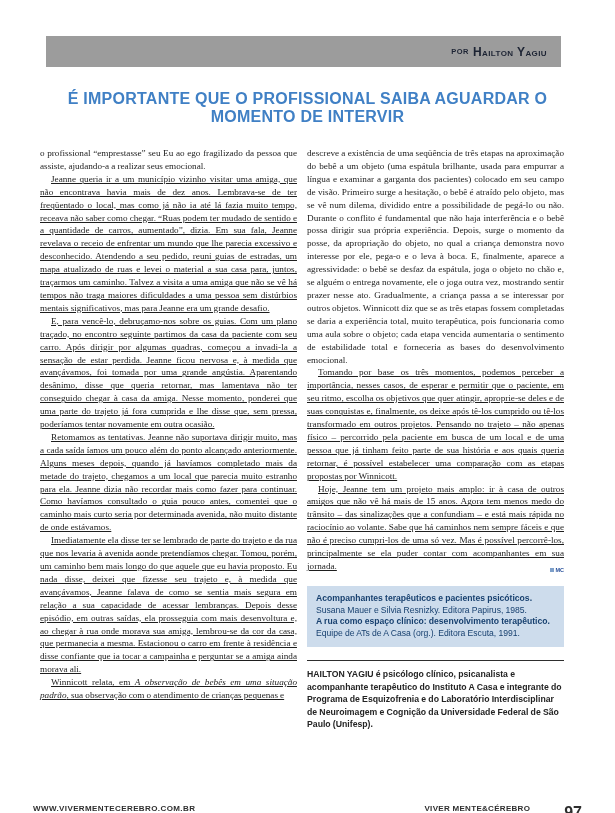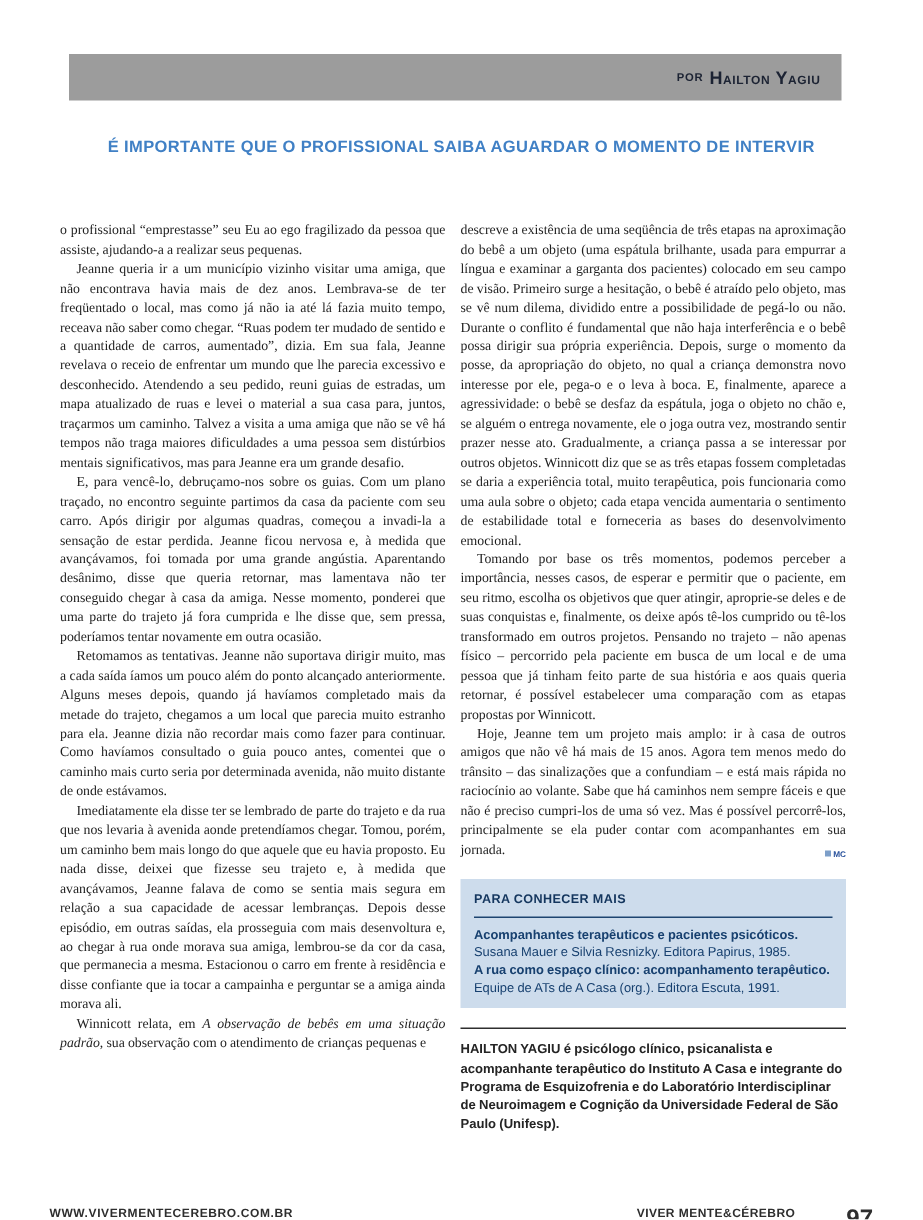--- a/index.html
+++ b/index.html
@@ -47,21 +47,21 @@
 
   
   .headline {
     position: absolute;
     left: 30px;
     top: 90px;
     width: 555px;
     margin: 0;
     text-align: center;
     font-family: "Liberation Sans", sans-serif;
-    font-size: 11px;
+    font-size: 16px;
     font-weight: bold;
     letter-spacing: 0.25px;
     line-height: 17.5px;
     color: #4080c5;
   }
 
   
   .columns {
     position: absolute;
     left: 40px;
@@ -73,21 +73,21 @@
   .col {
     flex: 1;
     min-width: 0;
     text-align: justify;
     font-size: 9.2px;
     line-height: 12.9px;
     color: #1e1e1e;
     word-spacing: -0.2px;
   }
   .col p { margin: 0; }
-  .col p.indent { text-indent: 11px; }
+  .col p.indent { text-indent: 11px; text-decoration: underline; }
   .it { font-style: italic; }
 
   .endmark {
     float: right;
     font-family: "Liberation Sans", sans-serif;
     font-size: 5.5px;
     font-weight: bold;
     color: #27509b;
     margin-top: 4px;
   }
@@ -176,39 +176,38 @@
     <span class="byline-prefix">POR</span>
     <span class="byline-name">Hailton Yagiu</span>
   </div>
 
   <h1 class="headline">
     <span>É IMPORTANTE QUE O PROFISSIONAL SAIBA AGUARDAR O MOMENTO DE INTERVIR</span><br>
   </h1>
 
   <div class="columns">
     <div class="col" id="col-left">
-        <p><span>o profissional “emprestasse” seu Eu ao ego fragilizado da pessoa que assiste, ajudando-a a realizar seus pequenas.</span></p>
+        <p><span>o profissional “emprestasse” seu Eu ao ego fragilizado da pessoa que assiste, ajudando-a a realizar seus emocional.</span></p>
         <p class="indent"><span>Jeanne queria ir a um município vizinho visitar uma amiga, que não encontrava havia mais de dez anos. Lembrava-se de ter freqüentado o local, mas como já não ia até lá fazia muito tempo, receava não saber como chegar. “Ruas podem ter mudado de sentido e a quantidade de carros, aumentado”, dizia. Em sua fala, Jeanne revelava o receio de enfrentar um mundo que lhe parecia excessivo e desconhecido. Atendendo a seu pedido, reuni guias de estradas, um mapa atualizado de ruas e levei o material a sua casa para, juntos, traçarmos um caminho. Talvez a visita a uma amiga que não se vê há tempos não traga maiores dificuldades a uma pessoa sem distúrbios mentais significativos, mas para Jeanne era um grande desafio.</span></p>
         <p class="indent"><span>E, para vencê-lo, debruçamo-nos sobre os guias. Com um plano traçado, no encontro seguinte partimos da casa da paciente com seu carro. Após dirigir por algumas quadras, começou a invadi-la a sensação de estar perdida. Jeanne ficou nervosa e, à medida que avançávamos, foi tomada por uma grande angústia. Aparentando desânimo, disse que queria retornar, mas lamentava não ter conseguido chegar à casa da amiga. Nesse momento, ponderei que uma parte do trajeto já fora cumprida e lhe disse que, sem pressa, poderíamos tentar novamente em outra ocasião.</span></p>
         <p class="indent"><span>Retomamos as tentativas. Jeanne não suportava dirigir muito, mas a cada saída íamos um pouco além do ponto alcançado anteriormente. Alguns meses depois, quando já havíamos completado mais da metade do trajeto, chegamos a um local que parecia muito estranho para ela. Jeanne dizia não recordar mais como fazer para continuar. Como havíamos consultado o guia pouco antes, comentei que o caminho mais curto seria por determinada avenida, não muito distante de onde estávamos.</span></p>
         <p class="indent"><span>Imediatamente ela disse ter se lembrado de parte do trajeto e da rua que nos levaria à avenida aonde pretendíamos chegar. Tomou, porém, um caminho bem mais longo do que aquele que eu havia proposto. Eu nada disse, deixei que fizesse seu trajeto e, à medida que avançávamos, Jeanne falava de como se sentia mais segura em relação a sua capacidade de acessar lembranças. Depois desse episódio, em outras saídas, ela prosseguia com mais desenvoltura e, ao chegar à rua onde morava sua amiga, lembrou-se da cor da casa, que permanecia a mesma. Estacionou o carro em frente à residência e disse confiante que ia tocar a campainha e perguntar se a amiga ainda morava ali.</span></p>
         <p class="indent"><span>Winnicott relata, em </span><span class="it">A observação de bebês em uma situação padrão</span><span>, sua observação com o atendimento de crianças pequenas e</span></p>
       </div>
     <div class="col">
       <div id="col-right-paras">
           <p><span>descreve a existência de uma seqüência de três etapas na aproximação do bebê a um objeto (uma espátula brilhante, usada para empurrar a língua e examinar a garganta dos pacientes) colocado em seu campo de visão. Primeiro surge a hesitação, o bebê é atraído pelo objeto, mas se vê num dilema, dividido entre a possibilidade de pegá-lo ou não. Durante o conflito é fundamental que não haja interferência e o bebê possa dirigir sua própria experiência. Depois, surge o momento da posse, da apropriação do objeto, no qual a criança demonstra novo interesse por ele, pega-o e o leva à boca. E, finalmente, aparece a agressividade: o bebê se desfaz da espátula, joga o objeto no chão e, se alguém o entrega novamente, ele o joga outra vez, mostrando sentir prazer nesse ato. Gradualmente, a criança passa a se interessar por outros objetos. Winnicott diz que se as três etapas fossem completadas se daria a experiência total, muito terapêutica, pois funcionaria como uma aula sobre o objeto; cada etapa vencida aumentaria o sentimento de estabilidade total e forneceria as bases do desenvolvimento emocional.</span></p>
           <p class="indent"><span>Tomando por base os três momentos, podemos perceber a importância, nesses casos, de esperar e permitir que o paciente, em seu ritmo, escolha os objetivos que quer atingir, aproprie-se deles e de suas conquistas e, finalmente, os deixe após tê-los cumprido ou tê-los transformado em outros projetos. Pensando no trajeto – não apenas físico – percorrido pela paciente em busca de um local e de uma pessoa que já tinham feito parte de sua história e aos quais queria retornar, é possível estabelecer uma comparação com as etapas propostas por Winnicott.</span></p>
           <p class="indent"><span>Hoje, Jeanne tem um projeto mais amplo: ir à casa de outros amigos que não vê há mais de 15 anos. Agora tem menos medo do trânsito – das sinalizações que a confundiam – e está mais rápida no raciocínio ao volante. Sabe que há caminhos nem sempre fáceis e que não é preciso cumpri-los de uma só vez. Mas é possível percorrê-los, principalmente se ela puder contar com acompanhantes em sua jornada.</span><span class="endmark">MC</span></p>
         </div>
 
       <div class="know-box">
-        <div class="know-title">PARA CONHECER MAIS</div>
         <div id="know-entries">
             <div class="know-entry"><b>Acompanhantes terapêuticos e pacientes psicóticos.</b><span> Susana Mauer e Silvia Resnizky. Editora Papirus, 1985.</span></div>
-            <div class="know-entry"><b>A rua como espaço clínico: acompanhamento terapêutico.</b><span> Equipe de ATs de A Casa (org.). Editora Escuta, 1991.</span></div>
+            <div class="know-entry"><b>A rua como espaço clínico: desenvolvimento terapêutico.</b><span> Equipe de ATs de A Casa (org.). Editora Escuta, 1991.</span></div>
           </div>
       </div>
 
       <div class="bio-rule"></div>
       <div class="bio">
         <span>HAILTON YAGIU</span><span> é psicólogo clínico, psicanalista e acompanhante terapêutico do Instituto A Casa e integrante do Programa de Esquizofrenia e do Laboratório Interdisciplinar de Neuroimagem e Cognição da Universidade Federal de São Paulo (Unifesp).</span>
       </div>
     </div>
   </div>
 

